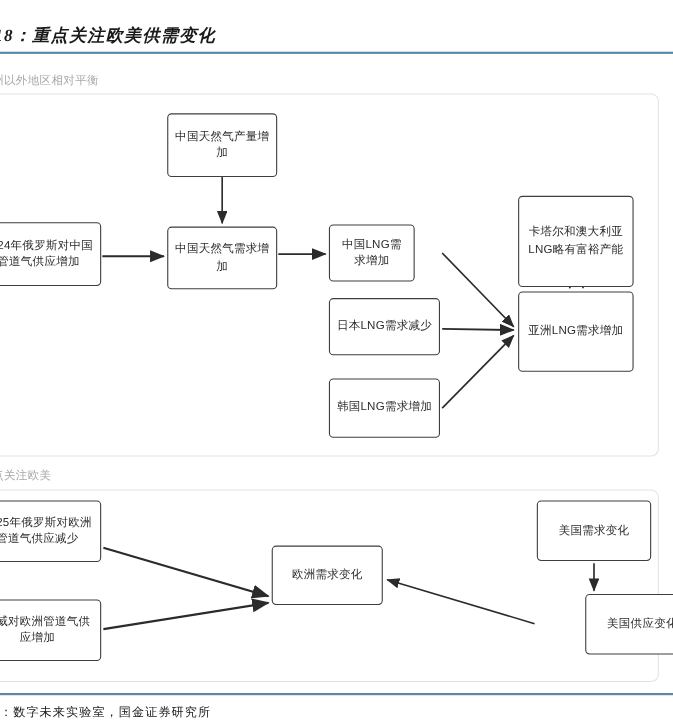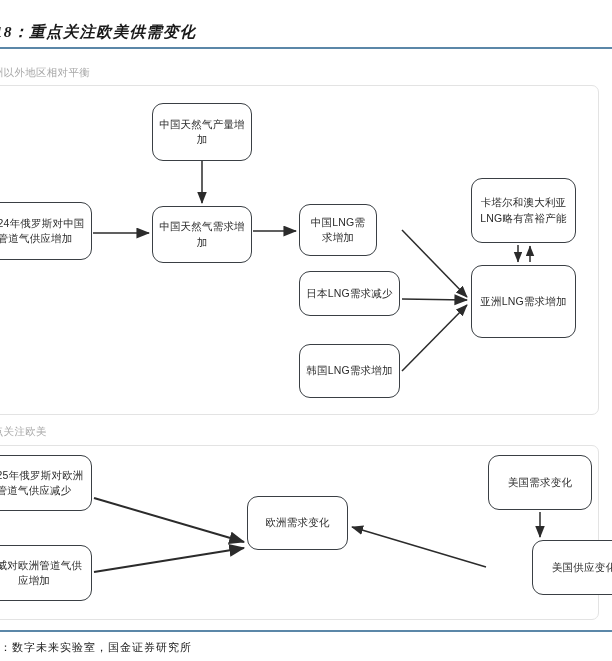--- a/index.html
+++ b/index.html
@@ -57,41 +57,41 @@
   #panel-asia  { left: -14px; top: 85px;  width: 613px; height: 330px; }
   #panel-euus  { left: -14px; top: 445px; width: 613px; height: 175px; }
   #header-asia { left: -18px; top: 66px; }
   #header-euus { left: -18px; top: 425px; }
 
   
   .node {
     position: absolute;
     box-sizing: border-box;
     border: 1.3px solid #3a3f44;
-    border-radius: 11px;
+    border-radius: 4px;
     background: #ffffff;
     display: flex;
     align-items: center;
     justify-content: center;
     text-align: center;
     font-size: 10.5px;
     line-height: 1.45;
     color: #2b2b2b;
     padding: 2px 6px;
     letter-spacing: .2px;
   }
 
   
   #n-cn-prod   { left: 152px; top: 103px; width: 100px; height: 58px; }
   #n-ru-cn     { left: -22px; top: 202px; width: 114px; height: 58px; }
   #n-cn-demand { left: 152px; top: 206px; width: 100px; height: 57px; }
   #n-cn-lng    { left: 299px; top: 204px; width: 78px; height: 52px; }
-  #n-jp-lng    { left: 299px; top: 271px; width: 101px; height: 45px; }
+  #n-jp-lng    { left: 299px; top: 271px; width: 101px; height: 52px; }
   #n-kr-lng    { left: 299px; top: 344px; width: 101px; height: 54px; }
-  #n-qa-au     { left: 471px; top: 178px; width: 105px; height: 65px; }
+  #n-qa-au     { left: 471px; top: 178px; width: 105px; height: 83px; }
   #n-asia-lng  { left: 471px; top: 265px; width: 105px; height: 73px; }
 
   
   #n-ru-eu     { left: -24px; top: 455px; width: 116px; height: 56px; }
   #n-no-eu     { left: -24px; top: 545px; width: 116px; height: 56px; }
   #n-eu-demand { left: 247px; top: 496px; width: 101px; height: 54px; }
   #n-us-demand { left: 488px; top: 455px; width: 104px; height: 55px; }
   #n-us-supply { left: 488px; top: 540px; width: 104px; height: 55px; margin-left: 44px; }
 
   

